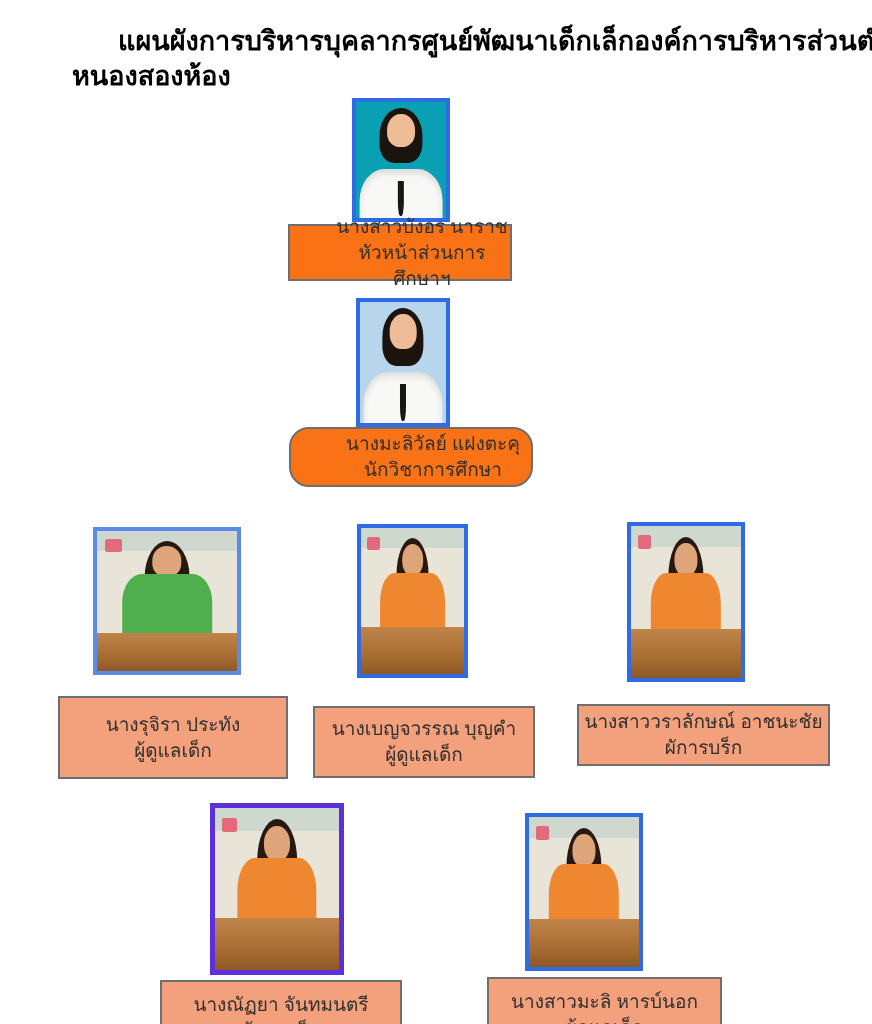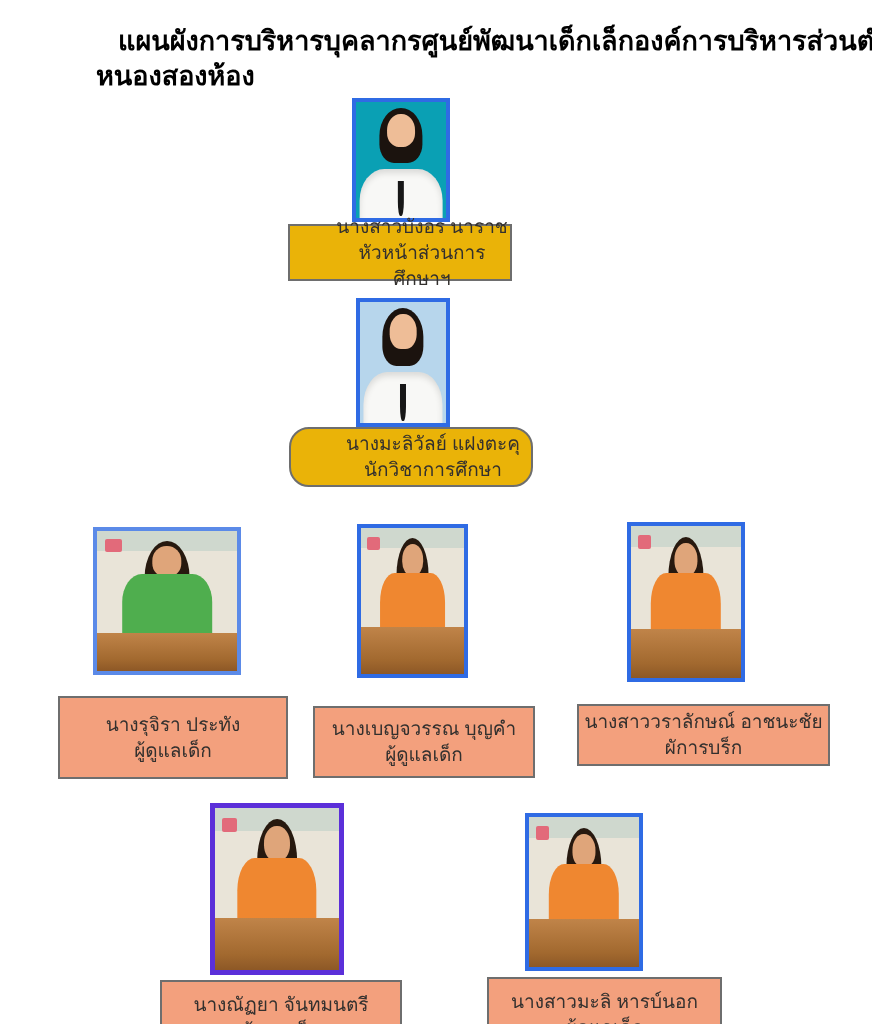--- a/index.html
+++ b/index.html
@@ -4,21 +4,21 @@
 <style>
   html,body{margin:0;padding:0;background:#ffffff;}
   .page{
     position:relative;width:872px;height:1024px;overflow:hidden;background:#ffffff;
     font-family:"Liberation Sans","DejaVu Sans",sans-serif;
   }
   
   .title{position:absolute;left:72px;top:24px;width:760px;color:#000;font-weight:bold;
          font-size:27px;line-height:35px;}
   .title .t1{text-indent:46px;white-space:nowrap;}
-  .title .t2{white-space:nowrap;margin-left:24px;}
+  .title .t2{white-space:nowrap;}
   
   .photo{position:absolute;box-sizing:border-box;overflow:hidden;}
   .photo.b-blue{border:4px solid #2f6be4;}
   .photo.b-blue-light{border:4px solid #5b8ae8;}
   .photo.b-purple{border:5px solid #5b2fd9;}
   .photo .inner{position:absolute;inset:0;overflow:hidden;}
   
   .scene-official .inner{background:#0aa0b4;}
   .scene-official.bg-lightblue .inner{background:#b7d6ec;}
   .po-hair{position:absolute;left:50%;transform:translateX(-50%);top:5%;width:48%;height:48%;
@@ -42,21 +42,21 @@
            border-radius:22% 22% 0 0/40% 40% 0 0;}
   .shirt-green{background:#4fae4e;}
   .shirt-orange{background:#ef8730;}
   .rm-desk{position:absolute;left:-2%;right:-2%;bottom:0;height:27%;
            background:linear-gradient(#c08449,#a2692f 70%,#8d5826);}
   .rm-desk.tall{height:32%;}
   
   .label{position:absolute;box-sizing:border-box;display:flex;flex-direction:column;
          justify-content:center;align-items:center;text-align:center;
          font-size:19px;line-height:26px;color:#33302e;border:2px solid #6e6e6e;}
-  .label.yellow{background:#eab308;padding-left:44px;}
+  .label.yellow{background:#f97316;padding-left:44px;}
   .label.orange{background:#f3a07d;}
 </style>
 </head>
 <body>
 
 <div class="page">
 
   <div class="title">
     <div class="t1">แผนผังการบริหารบุคลากรศูนย์พัฒนาเด็กเล็กองค์การบริหารส่วนตำบล</div>
     <div class="t2">หนองสองห้อง</div>

